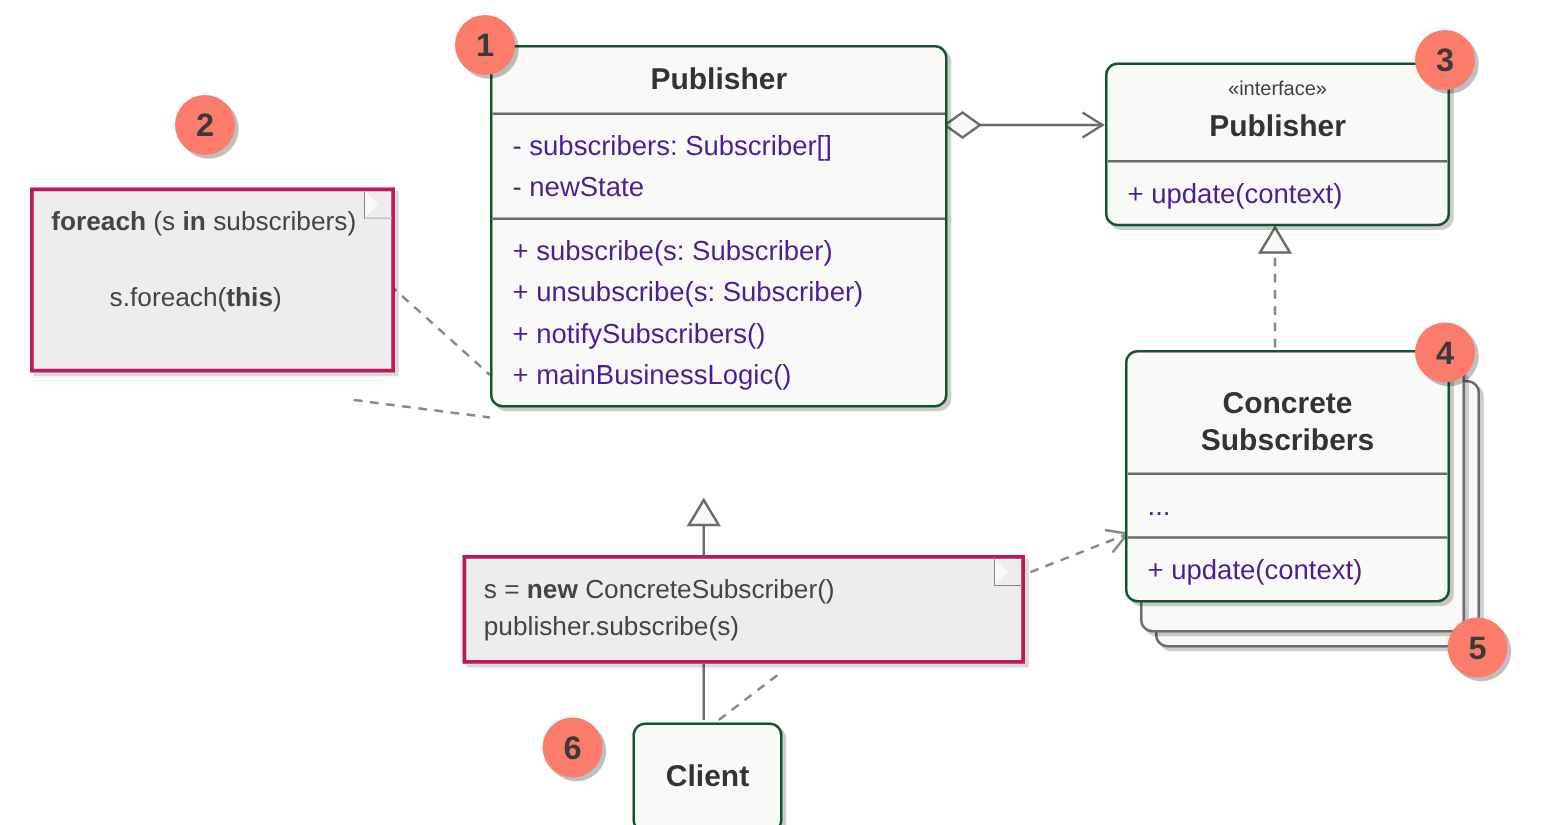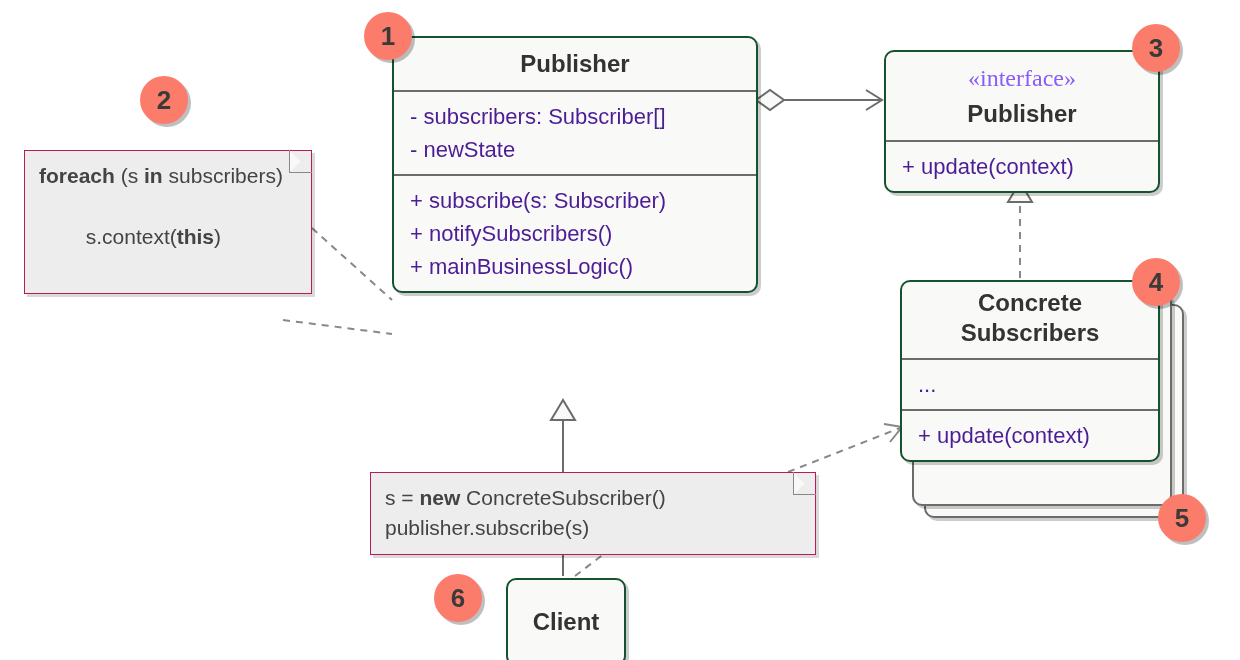--- a/index.html
+++ b/index.html
@@ -57,40 +57,39 @@
   }
   .uml .head {
     text-align: center;
     font-weight: 700;
     font-size: 24px;
     color: #333;
   }
   .uml .stereo {
     display: block;
     font-weight: 400;
-    font-size: 24px;
-    color: #8b5cf6;
-    font-family: Liberation Serif, serif;
+    font-size: 16px;
+    color: #404040;
   }
 
   
   .stack-shadow {
     position: absolute;
     border: 2px solid #6b6b6b;
     border-radius: 10px;
     background: #f9f9f8;
     box-shadow: 3px 3px 0 rgba(0,0,0,0.20);
     z-index: 5;
   }
 
   
   .note {
     position: absolute;
     background: #ededed;
-    border: 1px solid #be185d;
+    border: 3px solid #be185d;
     box-shadow: 3px 3px 0 rgba(0,0,0,0.15);
     padding: 10px 14px 10px 14px;
     font-size: 21px;
     line-height: 1.45;
     color: #444;
     z-index: 10;
   }
   .note .fold {
     position: absolute;
     top: -1px;
@@ -161,64 +160,65 @@
   </svg>
 
   <div class="uml" style="left:392px; top:36px; width:362px;">
     <div class="sec head">Publisher</div>
     <div class="sec">
       <div>- subscribers: Subscriber[]</div>
       <div>- newState</div>
     </div>
     <div class="sec">
       <div>+ subscribe(s: Subscriber)</div>
+      <div>+ unsubscribe(s: Subscriber)</div>
       <div>+ notifySubscribers()</div>
       <div>+ mainBusinessLogic()</div>
     </div>
   </div>
 
   <div class="uml" style="left:884px; top:50px; width:272px;">
     <div class="sec head">
       <span class="stereo">«interface»</span>
       <span>Publisher</span>
     </div>
     <div class="sec">
       <div>+ update(context)</div>
     </div>
   </div>
 
   <div class="stack-shadow" style="left:924px; top:304px; width:256px; height:210px; z-index:4;"></div>
   <div class="stack-shadow" style="left:912px; top:292px; width:256px; height:210px; z-index:5;"></div>
   <div class="uml" style="left:900px; top:280px; width:256px; z-index:10;">
-    <div class="sec head" style="line-height:1.25; padding-top:6px; padding-bottom:10px;">
+    <div class="sec head" style="line-height:1.25; padding-top:26px; padding-bottom:10px;">
       <div>Concrete</div>
       <div>Subscribers</div>
     </div>
     <div class="sec">...</div>
     <div class="sec">
       <div>+ update(context)</div>
     </div>
   </div>
 
   <div class="uml" style="left:506px; top:578px; width:116px;">
     <div class="sec head" style="padding:24px 10px;">Client</div>
   </div>
 
   <div class="note" style="left:24px; top:150px; width:258px;">
     <div class="fold"></div>
     <div>
       <span class="b">foreach</span><span> (s </span><span class="b">in</span><span> subscribers)</span>
     </div>
     <div style="white-space:pre;">
-      <span>  s.context(</span><span class="b">this</span><span>)</span>
-    </div>
-  </div>
-
-
-  <div class="note" style="left:370px; top:444px; width:416px;margin-top:28px;">
+      <span>  s.foreach(</span><span class="b">this</span><span>)</span>
+    </div>
+  </div>
+
+
+  <div class="note" style="left:370px; top:444px; width:416px;">
     <div class="fold"></div>
     <div>
       <span>s = </span><span class="b">new</span><span> ConcreteSubscriber()</span>
     </div>
     <div>publisher.subscribe(s)</div>
   </div>
 
   <div class="badge" style="left:364px; top:12px;">1</div>
   <div class="badge" style="left:140px; top:76px;">2</div>
   <div class="badge" style="left:1132px; top:24px;">3</div>

